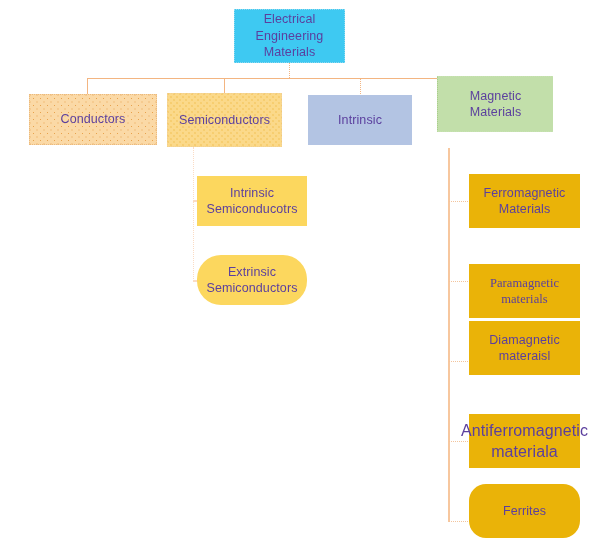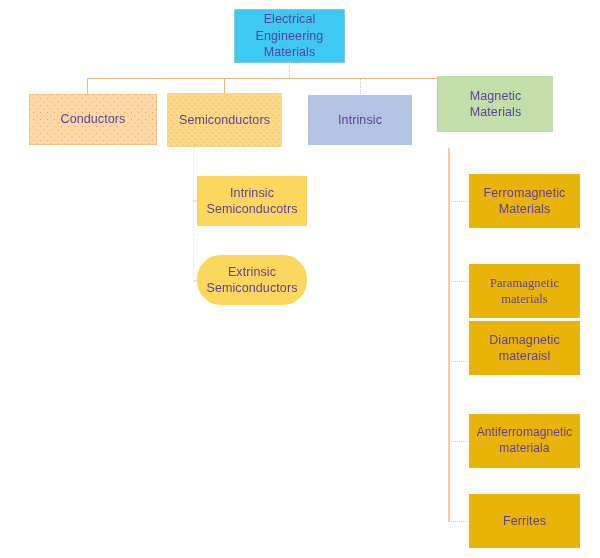--- a/index.html
+++ b/index.html
@@ -91,22 +91,22 @@
 
   
   .n-green {
     width: 111px; height: 54px;
     background: #eab308;
     left: 469px;
   }
   .n-ferro  { top: 174px; }
   .n-para   { top: 264px; font-family: Liberation Serif, serif; }
   .n-dia    { top: 321px; }
-  .n-anti   { top: 414px; font-size: 12px; }
-  .n-ferrites { top: 494px; }
+  .n-anti   { top: 414px; font-size: 16px; }
+  .n-ferrites { top: 484px; border-radius: 17px; }
 
   
   .conn {
     position: absolute;
   }
   .h-solid {
     border-top: 1px solid #f3b581;
     height: 0;
   }
   .h-pale {

